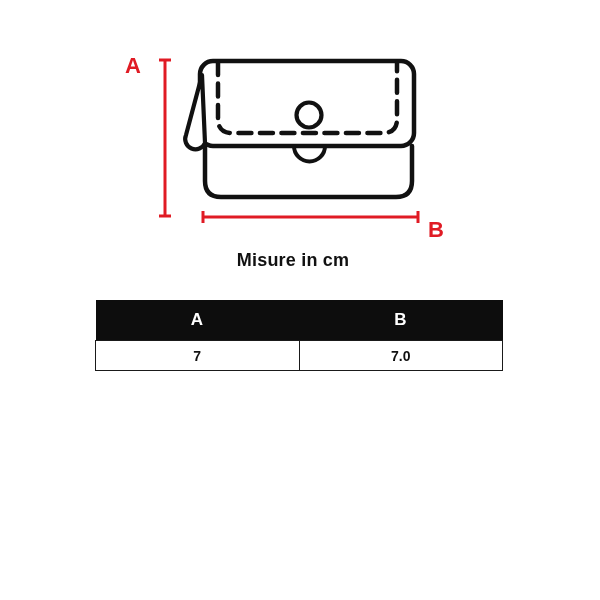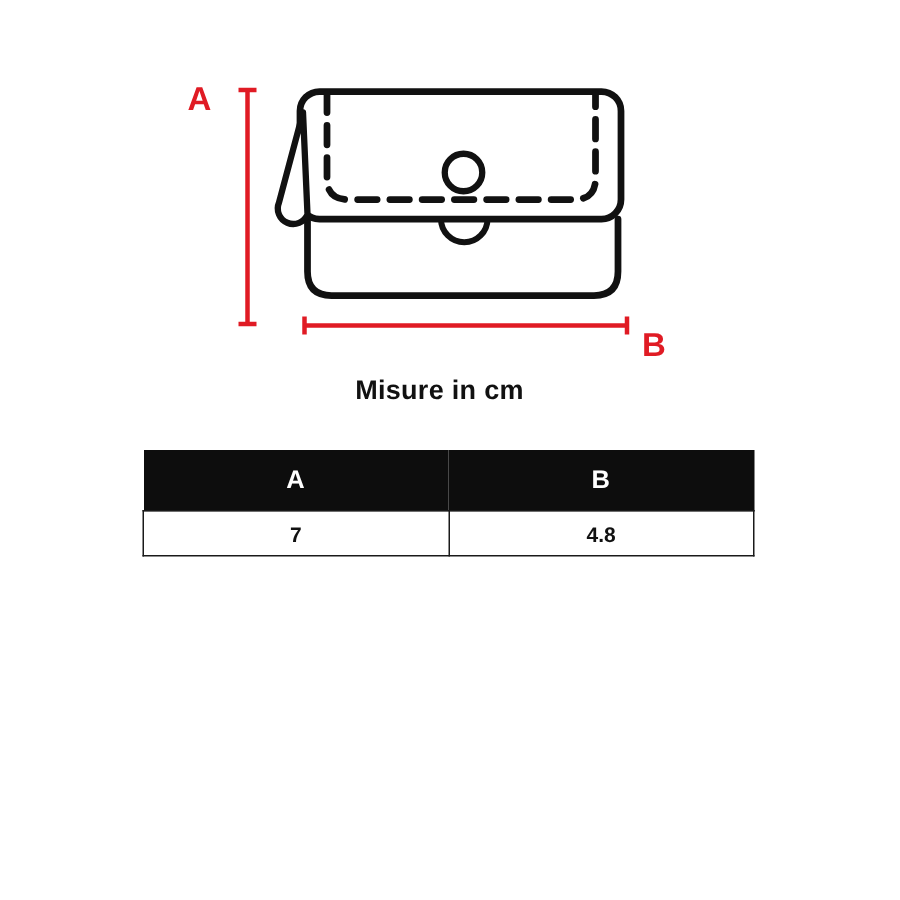--- a/index.html
+++ b/index.html
@@ -109,18 +109,18 @@
   <table class="measurements">
     <thead>
       <tr>
         <th>A</th>
         <th>B</th>
       </tr>
     </thead>
     <tbody>
       <tr>
         <td>7</td>
-        <td>4.8</td>
+        <td>7.0</td>
       </tr>
     </tbody>
   </table>
 
 </div>
 
 </body></html>

